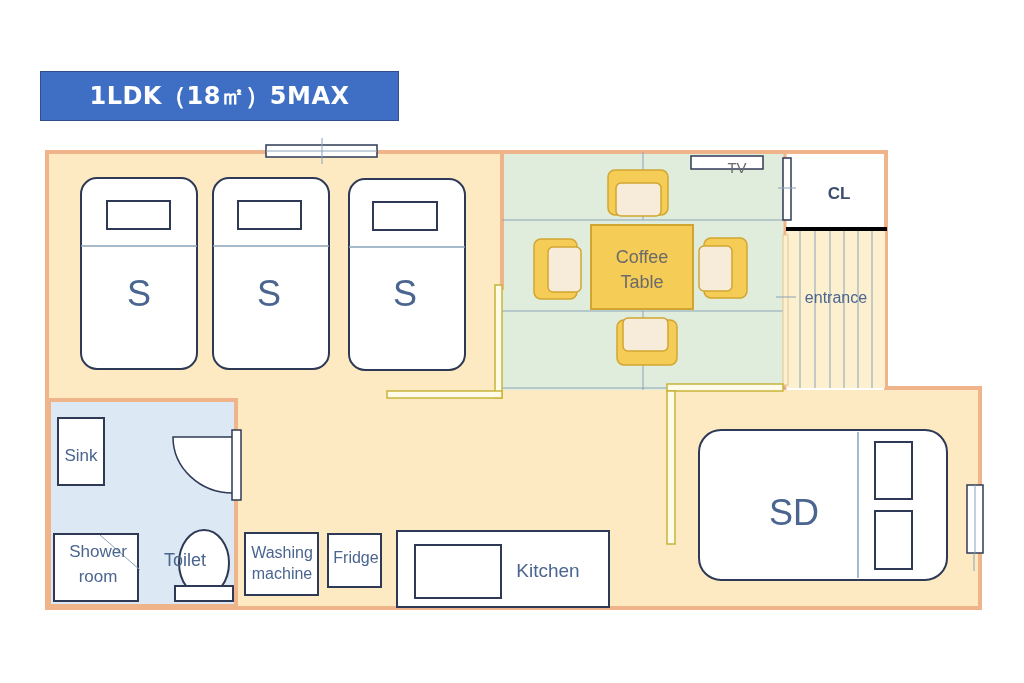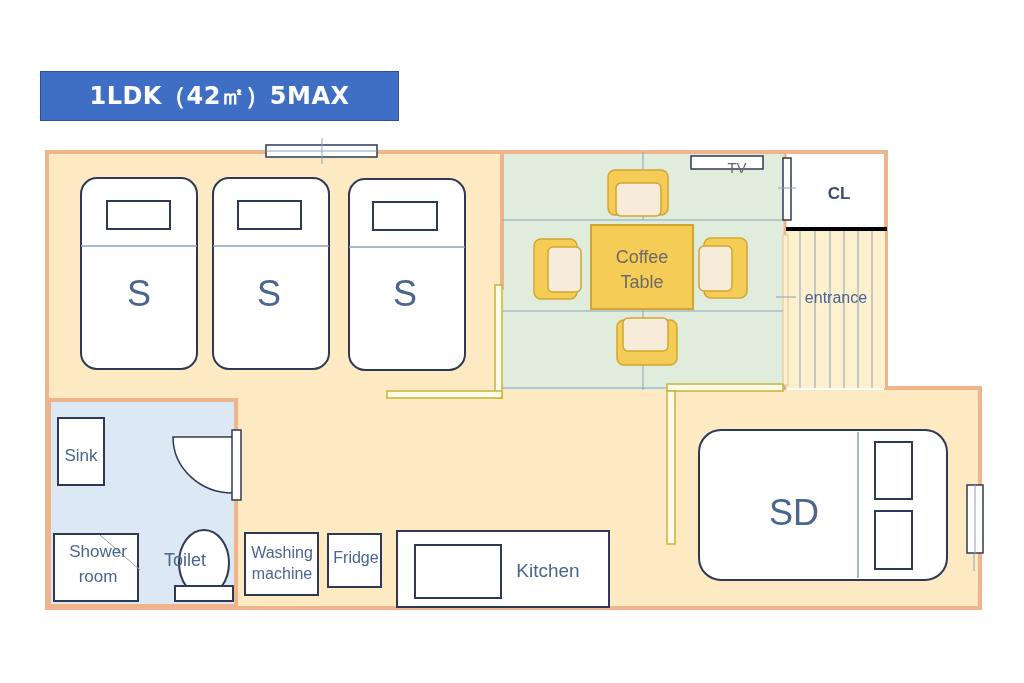--- a/index.html
+++ b/index.html
@@ -8,21 +8,21 @@
   .title-banner span{color:#ffffff;font-weight:bold;font-size:24px;letter-spacing:0.5px;font-family:"DejaVu Sans",sans-serif;}
   svg{position:absolute;left:0;top:0;}
   .lbl{fill:#4a6590;font-family:"Liberation Sans","DejaVu Sans",sans-serif;}
   .lbl-gray{fill:#6b6b6b;font-family:"Liberation Sans","DejaVu Sans",sans-serif;}
   .lbl-dark{fill:#3c4d6e;font-weight:bold;font-family:"Liberation Sans","DejaVu Sans",sans-serif;}
 </style>
 </head>
 <body>
 
 <div class="title-banner">
-  <span>1LDK（42㎡）5MAX</span>
+  <span>1LDK（18㎡）5MAX</span>
 </div>
 
 <svg width="1024" height="683" viewBox="0 0 1024 683">
 
   <rect x="47" y="152" width="455" height="456" fill="#fde9c2" stroke="#efb48a" stroke-width="4"></rect>
 
   <rect x="47" y="390" width="933" height="218" fill="#fde9c2" stroke="none"></rect>
 
   <rect x="502" y="152" width="283" height="238" fill="#e1eddc" stroke="none"></rect>
 

